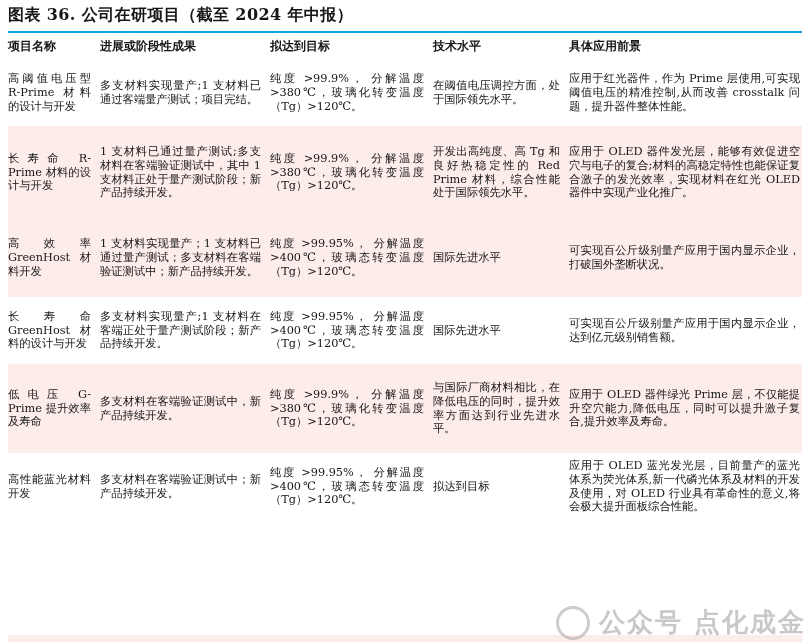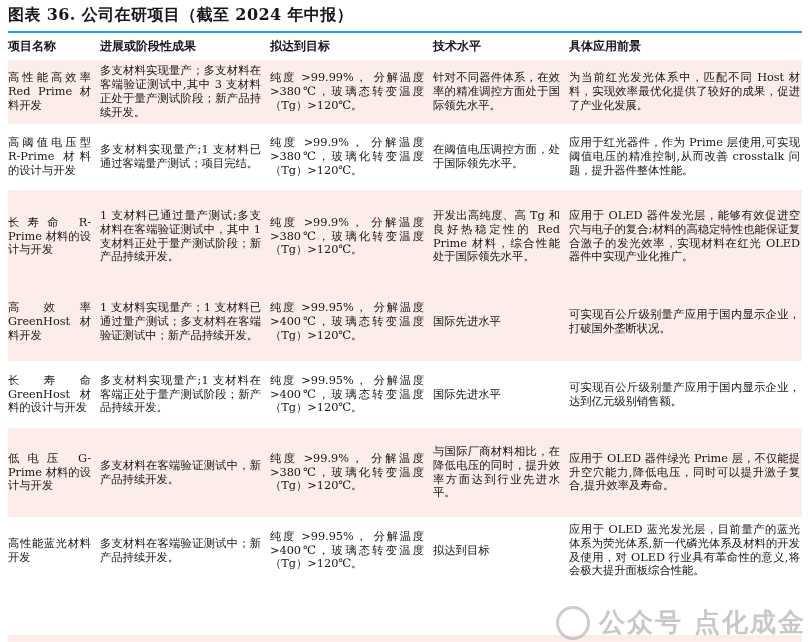--- a/index.html
+++ b/index.html
@@ -98,27 +98,20 @@
     <thead>
       <tr>
         <th>项目名称</th>
         <th>进展或阶段性成果</th>
         <th>拟达到目标</th>
         <th>技术水平</th>
         <th>具体应用前景</th>
       </tr>
     </thead>
     <tbody>
-      <tr class="stripe r1">
-        <td>高性能高效率 Red Prime 材料开发</td>
-        <td>多支材料实现量产；多支材料在客端验证测试中,其中 3 支材料正处于量产测试阶段；新产品持续开发。</td>
-        <td>纯度 &gt;99.99%， 分解温度&gt;380℃，玻璃态转变温度（Tg）&gt;120℃。</td>
-        <td>针对不同器件体系，在效率的精准调控方面处于国际领先水平。</td>
-        <td>为当前红光发光体系中，匹配不同 Host 材料，实现效率最优化提供了较好的成果，促进了产业化发展。</td>
-      </tr>
       <tr class="r2">
         <td>高阈值电压型 R-Prime 材料的设计与开发</td>
         <td>多支材料实现量产;1 支材料已通过客端量产测试；项目完结。</td>
         <td>纯度 &gt;99.9%， 分解温度&gt;380℃，玻璃化转变温度（Tg）&gt;120℃。</td>
         <td>在阈值电压调控方面，处于国际领先水平。</td>
         <td>应用于红光器件，作为 Prime 层使用,可实现阈值电压的精准控制,从而改善 crosstalk 问题，提升器件整体性能。</td>
       </tr>
       <tr class="stripe r3">
         <td>长寿命 R-Prime 材料的设计与开发</td>
         <td>1 支材料已通过量产测试;多支材料在客端验证测试中，其中 1 支材料正处于量产测试阶段；新产品持续开发。</td>
@@ -134,21 +127,21 @@
         <td>可实现百公斤级别量产应用于国内显示企业，打破国外垄断状况。</td>
       </tr>
       <tr class="r6">
         <td>长寿命 GreenHost 材料的设计与开发</td>
         <td>多支材料实现量产;1 支材料在客端正处于量产测试阶段；新产品持续开发。</td>
         <td>纯度 &gt;99.95%， 分解温度&gt;400℃，玻璃态转变温度（Tg）&gt;120℃。</td>
         <td>国际先进水平</td>
         <td>可实现百公斤级别量产应用于国内显示企业，达到亿元级别销售额。</td>
       </tr>
       <tr class="stripe r7">
-        <td>低电压 G-Prime 材料的设计与开发</td>
+        <td>低电压 G-Prime 提升效率及寿命</td>
         <td>多支材料在客端验证测试中，新产品持续开发。</td>
         <td>纯度 &gt;99.9%， 分解温度&gt;380℃，玻璃化转变温度（Tg）&gt;120℃。</td>
         <td>与国际厂商材料相比，在降低电压的同时，提升效率方面达到行业先进水平。</td>
         <td>应用于 OLED 器件绿光 Prime 层，不仅能提升空穴能力,降低电压，同时可以提升激子复合,提升效率及寿命。</td>
       </tr>
       <tr class="r8">
         <td>高性能蓝光材料开发</td>
         <td>多支材料在客端验证测试中；新产品持续开发。</td>
         <td>纯度 &gt;99.95%， 分解温度&gt;400℃，玻璃态转变温度（Tg）&gt;120℃。</td>
         <td>拟达到目标</td>

